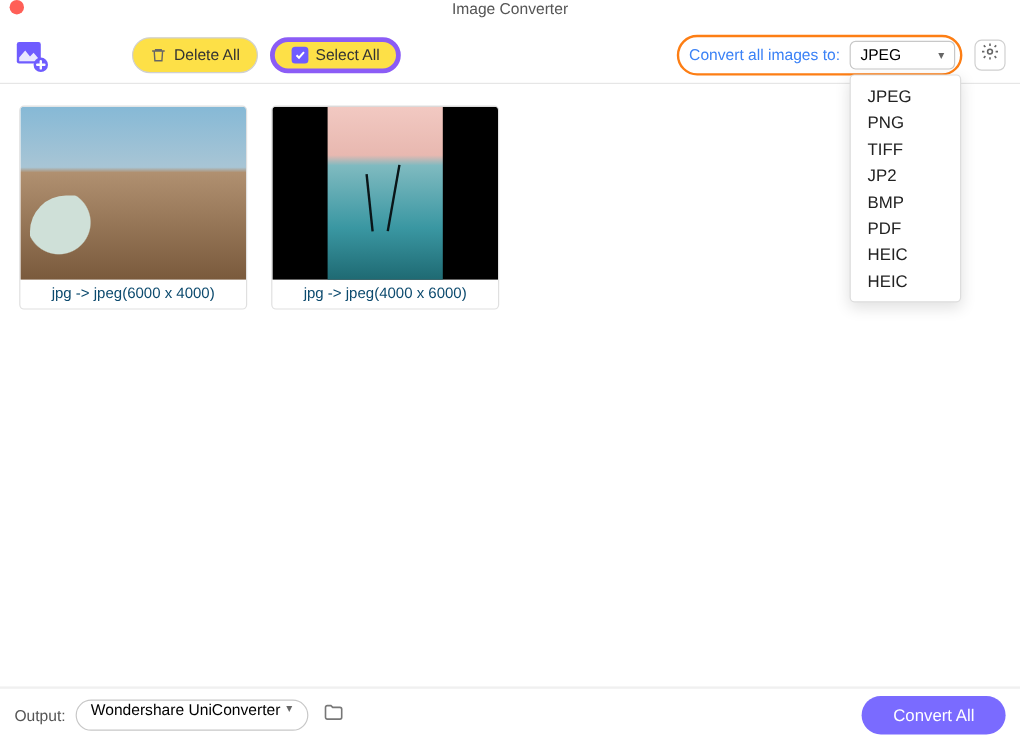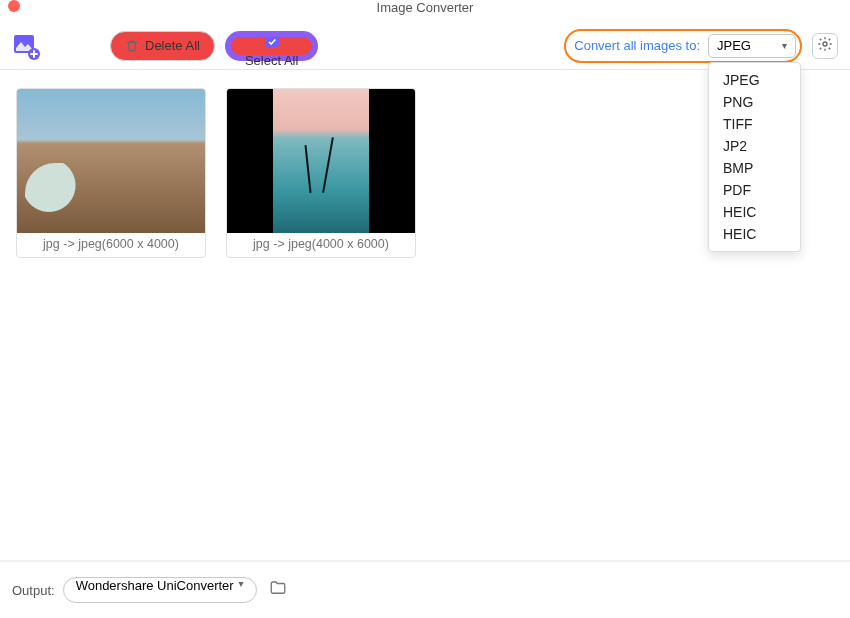--- a/index.html
+++ b/index.html
@@ -4,54 +4,54 @@
 <style>
 * { box-sizing: border-box; margin: 0; padding: 0; font-family: -apple-system, BlinkMacSystemFont, "Segoe UI", sans-serif; }
 body { width: 850px; height: 618px; background: #fff; position: relative; overflow: hidden; }
 
 .titlebar { height: 22px; display: flex; align-items: flex-start; padding-left: 8px; position: relative; }
 .close-dot { width: 12px; height: 12px; border-radius: 50%; background: #ff5f57; }
 .title { position: absolute; left: 0; right: 0; text-align: center; font-size: 13px; color: #555; pointer-events: none; }
 
 .toolbar { height: 48px; display: flex; align-items: center; padding: 0 12px; border-bottom: 1px solid #e6e6e6; }
 .app-icon svg { display: block; }
-.btn { display: inline-flex; align-items: center; gap: 6px; height: 30px; padding: 0 14px; border-radius: 15px; border: 1px solid #d0d0d0; background: #ef4444; font-size: 13px; color: #333; cursor: pointer; }
+.btn { display: inline-flex; align-items: center; gap: 6px; height: 30px; padding: 0 14px; border-radius: 15px; border: 1px solid #d0d0d0; background: #fde047; font-size: 13px; color: #333; cursor: pointer; }
 .btn .ico { display: inline-flex; }
 .delete-btn { margin-left: 70px; }
-.select-all { margin-left: 10px; border: 6px solid #8b5cf6; flex-direction: column; }
+.select-all { margin-left: 10px; border: 4px solid #8b5cf6; }
 .select-all .chk { width: 14px; height: 14px; background: #6f5cff; border-radius: 3px; display: inline-flex; align-items: center; justify-content: center; }
 .select-all .chk svg { display: block; }
 .spacer { flex: 1; }
 .convert-label { font-size: 13px; color: #3b82f6; margin-right: 8px; }
 .convert-wrap { display: flex; align-items: center; border: 2px solid #fd7e14; border-radius: 18px; padding: 2px 4px 2px 8px; height: 34px; }
 .format-select { position: relative; }
 .format-box { width: 88px; height: 24px; border: 1px solid #c8c8c8; border-radius: 5px; display: flex; align-items: center; justify-content: space-between; padding: 0 8px; font-size: 13px; cursor: pointer; background: #fff; }
 .format-box .caret { font-size: 10px; color: #666; }
 .dropdown { position: absolute; top: 28px; left: 0; width: 93px; background: #fff; border: 1px solid #ddd; box-shadow: 0 4px 12px rgba(0,0,0,0.12); border-radius: 4px; padding: 6px 0; z-index: 20; }
 .dropdown div { padding: 3px 14px; font-size: 14px; color: #222; cursor: pointer; }
 .gear-btn { margin-left: 10px; width: 26px; height: 26px; border: 1px solid #d0d0d0; border-radius: 6px; display: flex; align-items: center; justify-content: center; cursor: pointer; }
 
 .grid { padding: 18px 16px; display: flex; gap: 20px; }
 .card { width: 190px; border: 1px solid #e0e0e0; border-radius: 4px; overflow: hidden; }
 .card-head { display: flex; align-items: center; gap: 12px; padding: 6px 8px; }
 .card-chk { width: 15px; height: 15px; background: #6f5cff; border-radius: 3px; display: flex; align-items: center; justify-content: center; flex-shrink: 0; }
 .card-name { font-size: 12.5px; color: #333; white-space: nowrap; overflow: hidden; text-overflow: ellipsis; }
 .thumb { width: 188px; height: 144px; background: #000; display: flex; align-items: center; justify-content: center; }
-.card-info { text-align: center; font-size: 12.5px; color: #737373; padding: 4px 0 6px; }
+.card-info { text-align: center; font-size: 12.5px; color: #0c4a6e; padding: 4px 0 6px; }
 
 
 .thumb1 { background: linear-gradient(to bottom, #86b9d6 0%, #a8c5d5 35%, #b09070 38%, #7a5a3c 100%); position: relative; }
 .thumb1::after { content: ""; position: absolute; left: 8px; bottom: 14px; width: 80px; height: 56px; background: radial-gradient(circle at 30% 40%, #cfe0d8 0 26px, transparent 27px); border-radius: 30px 30px 8px 8px; }
 .thumb2-outer { background: #000; }
 .thumb2 { width: 96px; height: 144px; background: linear-gradient(to bottom, #f2c9c2 0%, #e8b8b0 28%, #7fbac0 34%, #3a97a2 70%, #1f6a73 100%); position: relative; }
 .thumb2::before, .thumb2::after { content: ""; position: absolute; bottom: 40px; width: 2px; height: 48px; background: #0a1518; }
 .thumb2::before { left: 34px; transform: rotate(-6deg); }
 .thumb2::after { left: 54px; transform: rotate(10deg); height: 56px; }
 
-.footer { position: absolute; left: 0; right: 0; bottom: 0; height: 58px; border-top: 2px solid #f0f0f0; display: flex; align-items: center; padding: 0 12px; }
+.footer { position: absolute; left: 0; right: 0; bottom: 0; height: 46px; border-top: 2px solid #f0f0f0; display: flex; align-items: center; padding: 0 12px; }
 .out-label { font-size: 13px; color: #555; margin-right: 8px; }
 .out-select { display: flex; align-items: flex-start; justify-content: space-between; width: 194px; height: 26px; border: 1px solid #c8c8c8; border-radius: 13px; padding: 0 12px; font-size: 13px; cursor: pointer; }
 .out-select .caret { font-size: 10px; color: #666; }
 .folder-btn { margin-left: 12px; cursor: pointer; }
 .convert-btn { margin-left: auto; height: 32px; padding: 0 26px; border: none; border-radius: 16px; background: #7a6bff; color: #fff; font-size: 14px; cursor: pointer; }
 </style>
 </head>
 <body>
 
 <div class="titlebar">
@@ -131,13 +131,14 @@
   <span class="out-label">Output:</span>
   <div class="out-select">
     <span>Wondershare UniConverter</span>
     <span class="caret">▾</span>
   </div>
   <span class="folder-btn">
     <svg width="18" height="18" viewBox="0 0 24 24" fill="none" stroke="#777" stroke-width="1.8">
         <path d="M3 6a2 2 0 0 1 2-2h4l2 2h8a2 2 0 0 1 2 2v9a2 2 0 0 1-2 2H5a2 2 0 0 1-2-2V6z"></path>
       </svg>
   </span>
+  <button class="convert-btn">Convert All</button>
 </div>
 
 </body></html>

